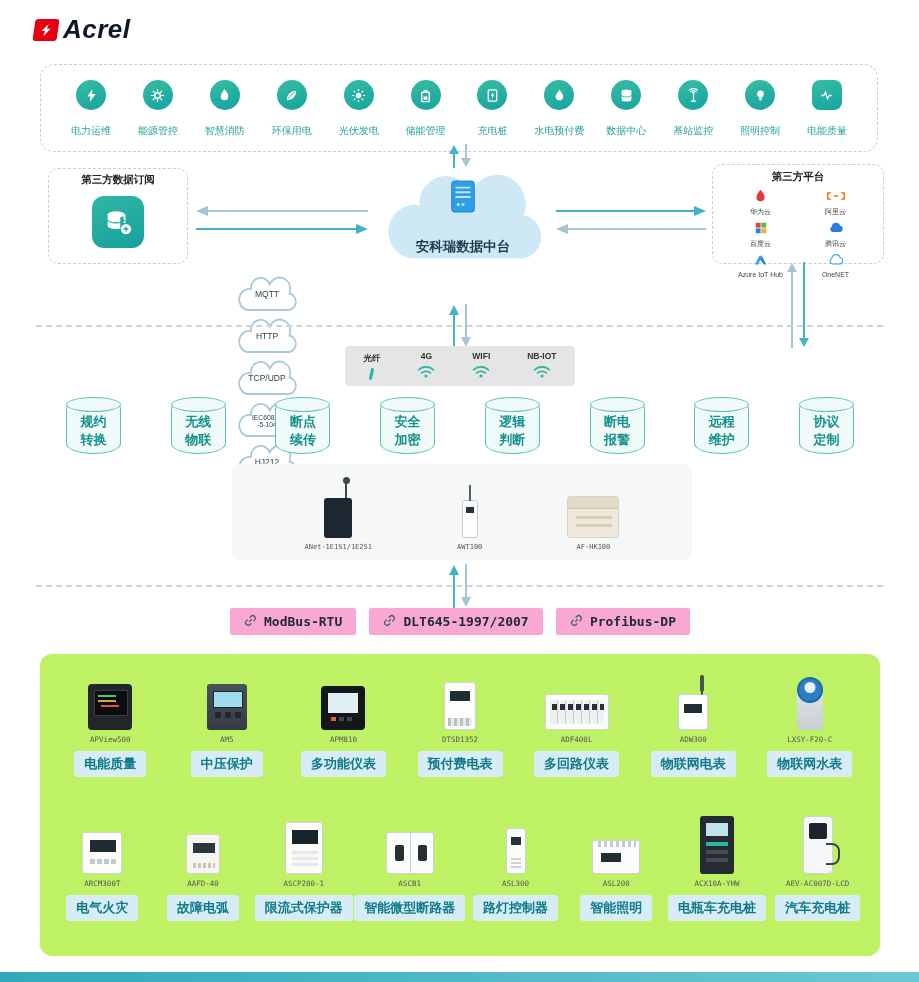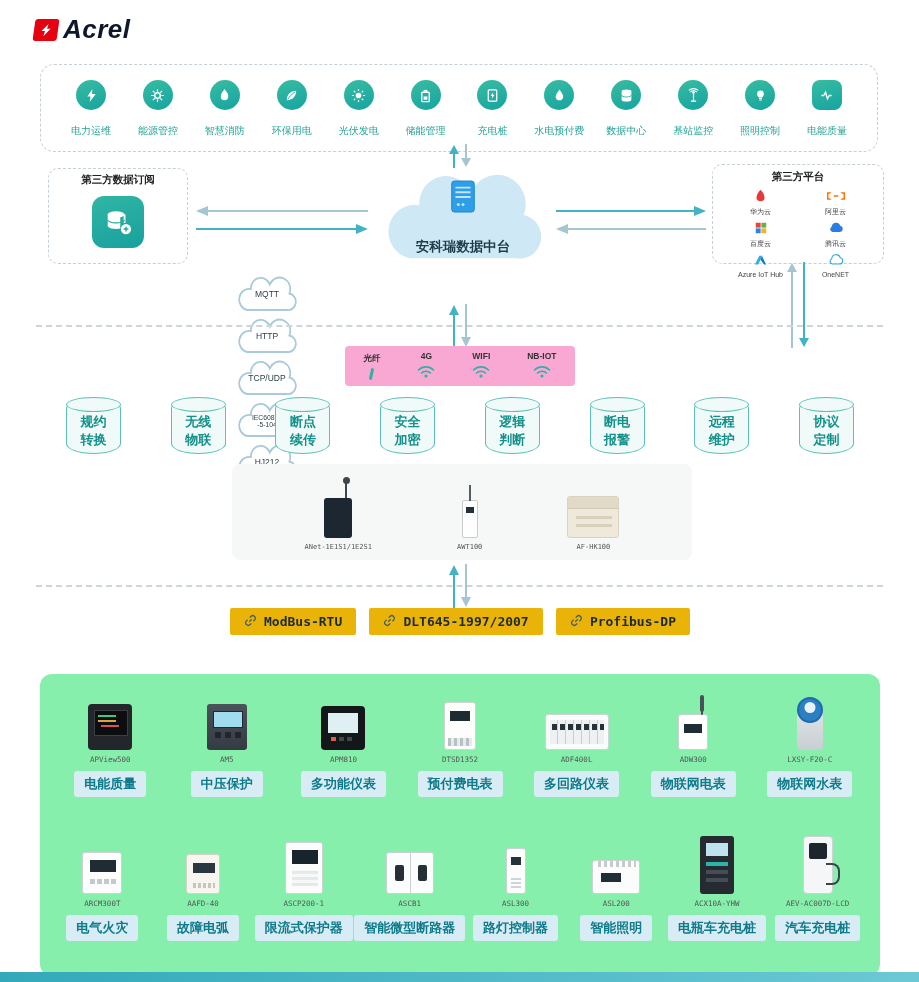--- a/index.html
+++ b/index.html
@@ -42,44 +42,44 @@
   
   .pclouds { position:absolute; left:232px; top:274px; width:454px; display:flex; justify-content:space-between;flex-direction:column; }
   .pcloud { position:relative; width:70px; height:42px; }
   .pcloud svg { position:absolute; inset:0; width:100%; height:100%; }
   .pcloud .ptxt { position:absolute; left:0; right:0; top:16px; text-align:center; font-size:8.5px; color:#2b3e48; line-height:1.1; }
   .pcloud .ptxt.small { font-size:6.8px; top:14px; }
 
   .divider { position:absolute; left:36px; width:847px; border-top:2px dashed #ccd6da; height:0; }
 
   
-  .links-strip { position:absolute; left:345px; top:346px; width:230px; height:40px; background:#f9a8d4; border-radius:4px; display:flex; align-items:center; justify-content:space-around; }
+  .links-strip { position:absolute; left:345px; top:346px; width:230px; height:40px; background:#e5e5e5; border-radius:4px; display:flex; align-items:center; justify-content:space-around; }
   .link-item { display:flex; flex-direction:column; align-items:center; gap:3px; }
   .link-label { font-size:8.5px; font-weight:700; color:#333; }
   .fiber-bar { width:3px; height:12px; background:#2bb3a3; border-radius:2px; transform:rotate(12deg); }
 
   
   .features-row { position:absolute; left:66px; top:398px; width:788px; display:flex; justify-content:space-between; }
   .cyl { position:relative; width:55px; height:56px; }
   .cyl .body { position:absolute; inset:0; background:#f0faf9; border:1.6px solid #5cc0b8; border-radius:29px/11px; }
   .cyl .lid { position:absolute; left:0; right:0; top:-1px; height:15px; border:1.6px solid #5cc0b8; border-radius:50%; background:#f0faf9; }
   .cyl .txt { position:absolute; left:0; right:0; top:15px; text-align:center; font-weight:700; color:#13908a; font-size:13px; line-height:1.35; }
 
   
   .gw-box { position:absolute; left:232px; top:464px; width:460px; height:96px; background:#f6f7f7; border-radius:8px; display:flex; justify-content:space-around; align-items:flex-end; padding:0 30px 9px; }
   .gw-item { text-align:center; }
   .gw-dev { height:44px; display:flex; align-items:flex-end; justify-content:center; }
   .gw-model { margin-top:5px; font-size:7px; color:#555; white-space:nowrap; }
 
   
   .bus-row { position:absolute; left:230px; top:608px; width:460px; display:flex; justify-content:space-between; align-items:center; }
-  .bus-pill { height:27px; background:#eab308; display:inline-flex; align-items:center; gap:7px; padding:0 14px; border-radius:2px; font-size:13px; font-weight:600; color:#1c2b33; }
-
-  
-  .products-box { position:absolute; left:40px; top:674px; width:840px; height:302px; background:#86efac; border-radius:12px; }
+  .bus-pill { height:27px; background:#f9a8d4; display:inline-flex; align-items:center; gap:7px; padding:0 14px; border-radius:2px; font-size:13px; font-weight:600; color:#1c2b33; }
+
+  
+  .products-box { position:absolute; left:40px; top:654px; width:840px; height:302px; background:#bef264; border-radius:12px; }
   .p-row { position:absolute; left:12px; right:12px; display:flex; }
   .p-row.r1 { top:16px; }
   .p-row.r2 { top:160px; }
   .p-item { flex:1; display:flex; flex-direction:column; align-items:center; }
   .dev { height:60px; display:flex; align-items:flex-end; justify-content:center; margin-bottom:5px; }
   .model { font-size:7.5px; color:#555; margin-bottom:7px; white-space:nowrap; }
   .plabel { background:#d8ecf5; color:#0e7a8a; font-size:13px; font-weight:700; padding:4px 10px; border-radius:3px; white-space:nowrap; }
 
   
   .dv { position:relative; }

